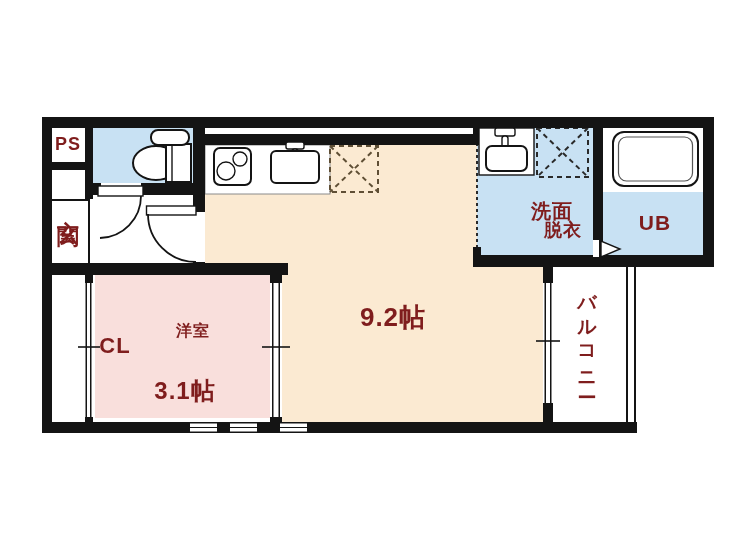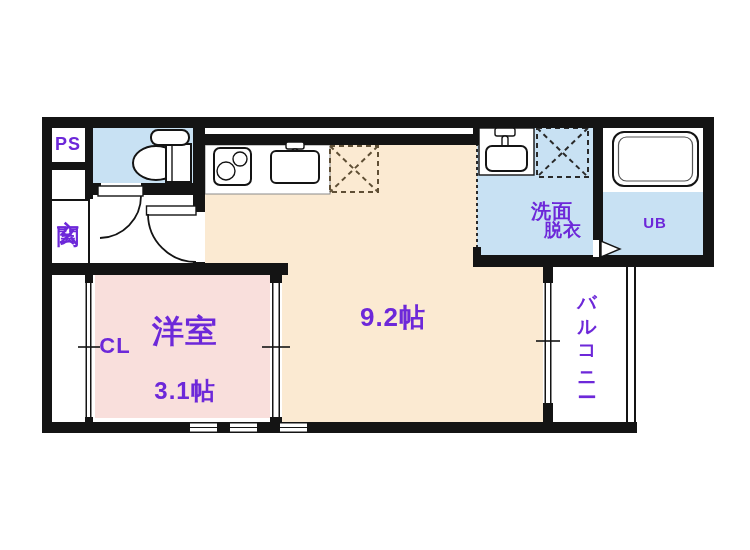--- a/index.html
+++ b/index.html
@@ -1,17 +1,17 @@
 <!DOCTYPE html>
 <html style="--wall: #141414; --water_blue: #C8E1F3; --ldk_cream: #FBEAD2; --room_pink: #F9DFDC; --fridge_dash: #5f4f35;"><head>
 <meta charset="utf-8">
 <style>
   html,body{margin:0;padding:0;background:#fff;}
   #plan{position:relative;width:750px;height:550px;background:#fff;overflow:hidden;
-        font-family:"Liberation Sans","DejaVu Sans",sans-serif;color:#6d28d9;}
+        font-family:"Liberation Sans","DejaVu Sans",sans-serif;color:#7f1d1d;}
   #plan svg{position:absolute;left:0;top:0;}
   .fill-blue{fill:var(--water_blue,#C8E1F3);}
   .fill-cream{fill:var(--ldk_cream,#FBEAD2);}
   .fill-pink{fill:var(--room_pink,#F9DFDC);}
   .wall{fill:var(--wall,#141414);}
   .whitefill{fill:#fff;}
   .outline{fill:#fff;stroke:var(--wall,#141414);stroke-width:2;}
   .thin-outline{fill:#fff;stroke:var(--wall,#141414);stroke-width:1.4;}
   .arc{fill:none;stroke:var(--wall,#141414);stroke-width:1.8;}
   .dashbox{fill:none;stroke-width:2;stroke-dasharray:5 4;}
@@ -143,20 +143,20 @@
     </g>
     <g>
       <rect x="613" y="132" width="85" height="54" rx="11" class="outline"></rect>
       <rect x="618.5" y="137" width="74" height="44" rx="8" fill="none" stroke="#555" stroke-width="1.2"></rect>
     </g>
   </svg>
 
   <div class="lbl" style="left:68px;  top:145px; font-size:18px;">PS</div>
   <div class="lbl-v" style="left:53px;  top:202px; font-size:22px; letter-spacing:7px;">玄関</div>
   <div class="lbl" style="left:67px;  top:346px; font-size:22px;margin-left:48px;">CL</div>
-  <div class="lbl" style="left:185px; top:331px; font-size:32px;">洋室</div>
+  <div class="lbl" style="left:193px; top:331px; font-size:16px;">洋室</div>
   <div class="lbl" style="left:185px; top:362px; font-size:24px;margin-top:29px;">3.1帖</div>
   <div class="lbl" style="left:393px; top:318px; font-size:26px;">9.2帖</div>
   <div class="lbl" style="left:552px; top:211px; font-size:20px;">洗面</div>
   <div class="lbl" style="left:563px; top:231px; font-size:18px;">脱衣</div>
-  <div class="lbl" style="left:655px; top:223px; font-size:15px;">UB</div>
+  <div class="lbl" style="left:655px; top:223px; font-size:21px;">UB</div>
   <div class="lbl-v" style="left:574px; top:280px; font-size:19px; letter-spacing:5px;">バルコニー</div>
 </div>
 
 </body></html>

